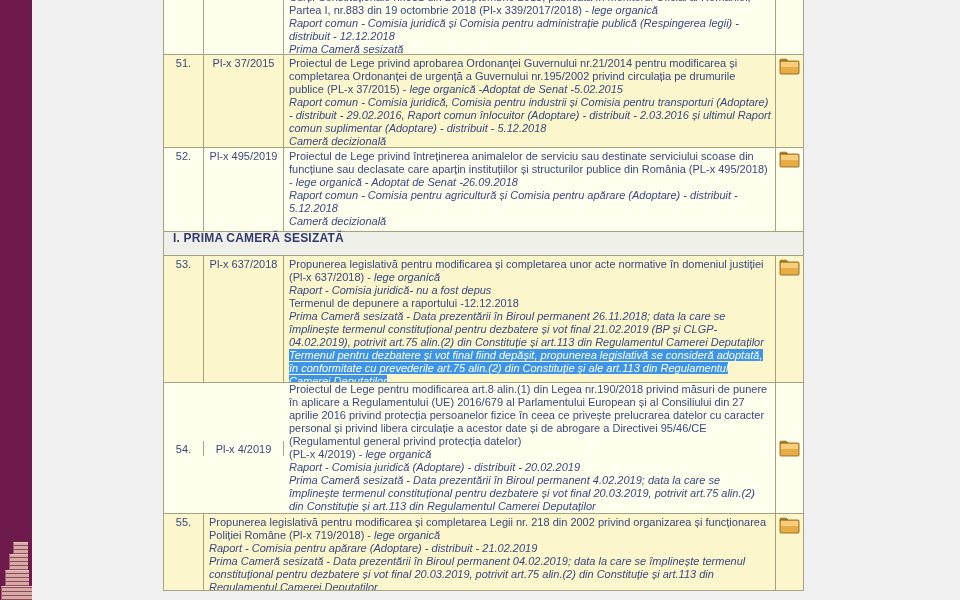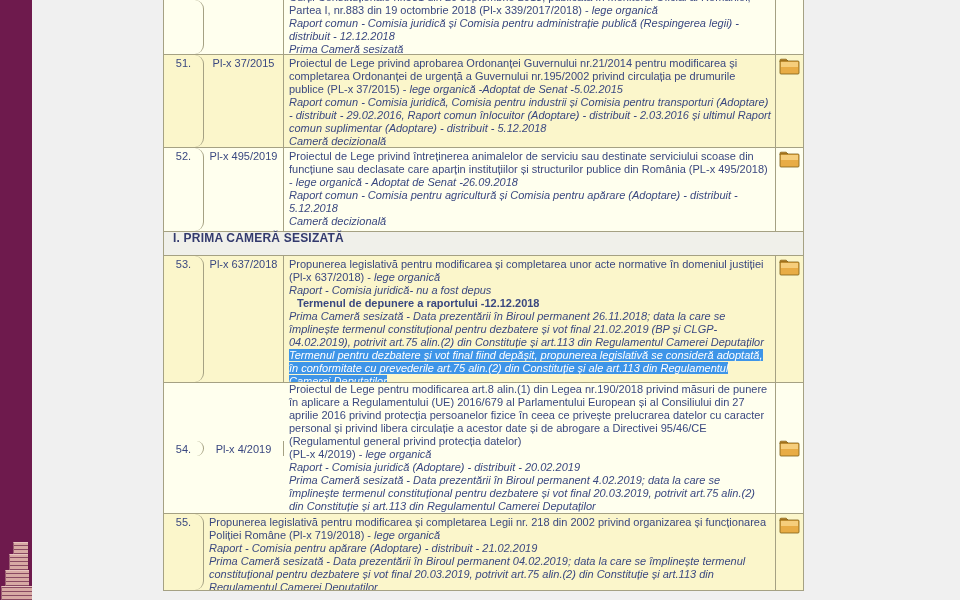--- a/index.html
+++ b/index.html
@@ -41,37 +41,37 @@
   .doclist{
     position:absolute;left:163px;top:0;width:641px;
     border-left:1px solid var(--c-border);
     border-right:1px solid var(--c-border);
     font-size:11px;line-height:13px;
   }
   .row{display:flex;border-bottom:1px solid var(--c-border);overflow:hidden;}
   .row.bg-yellow{background:var(--c-row-yellow);}
   .row.bg-ivory{background:var(--c-row-ivory);}
   .cell-num{width:40px;flex:0 0 40px;border-right:1px solid var(--c-border);
-    text-align:center;padding-top:2px;border-radius:9px;}
+    text-align:center;padding-top:2px;}
   .cell-id{width:80px;flex:0 0 80px;border-right:1px solid var(--c-border);
     text-align:center;padding-top:2px;}
   .cell-desc{flex:1 1 auto;border-right:1px solid var(--c-border);
     padding:2px 4px 2px 5px;overflow:hidden;}
   .cell-folder{width:27px;flex:0 0 27px;padding:3px 0 0 3px;}
   .row.clipped .cell-desc .inner{margin-top:-11px;}
   .section-row{
     background:var(--c-section);
     border-bottom:1px solid var(--c-border);
     height:24px;display:flex;align-items:flex-start;
     font-weight:bold;font-size:12px;color:#333A6E;
     padding-left:9px;letter-spacing:.2px;
   }
   .seg-normal{font-style:normal;}
   .seg-italic{font-style:italic;}
-  .seg-bold{font-weight:bold;margin-left:8px;}
+  .seg-bold{font-weight:normal;}
   .seg-highlight{font-style:italic;background:var(--c-sel);color:#fff;}
   .folder-btn{display:inline-block;width:21px;height:17px;cursor:pointer;border:0;background:none;padding:0;}
 </style>
 </head>
 <body>
 
 <div class="sidebar">
   <div class="building">
     <div class="b1"></div>
       <div class="b2"></div>

